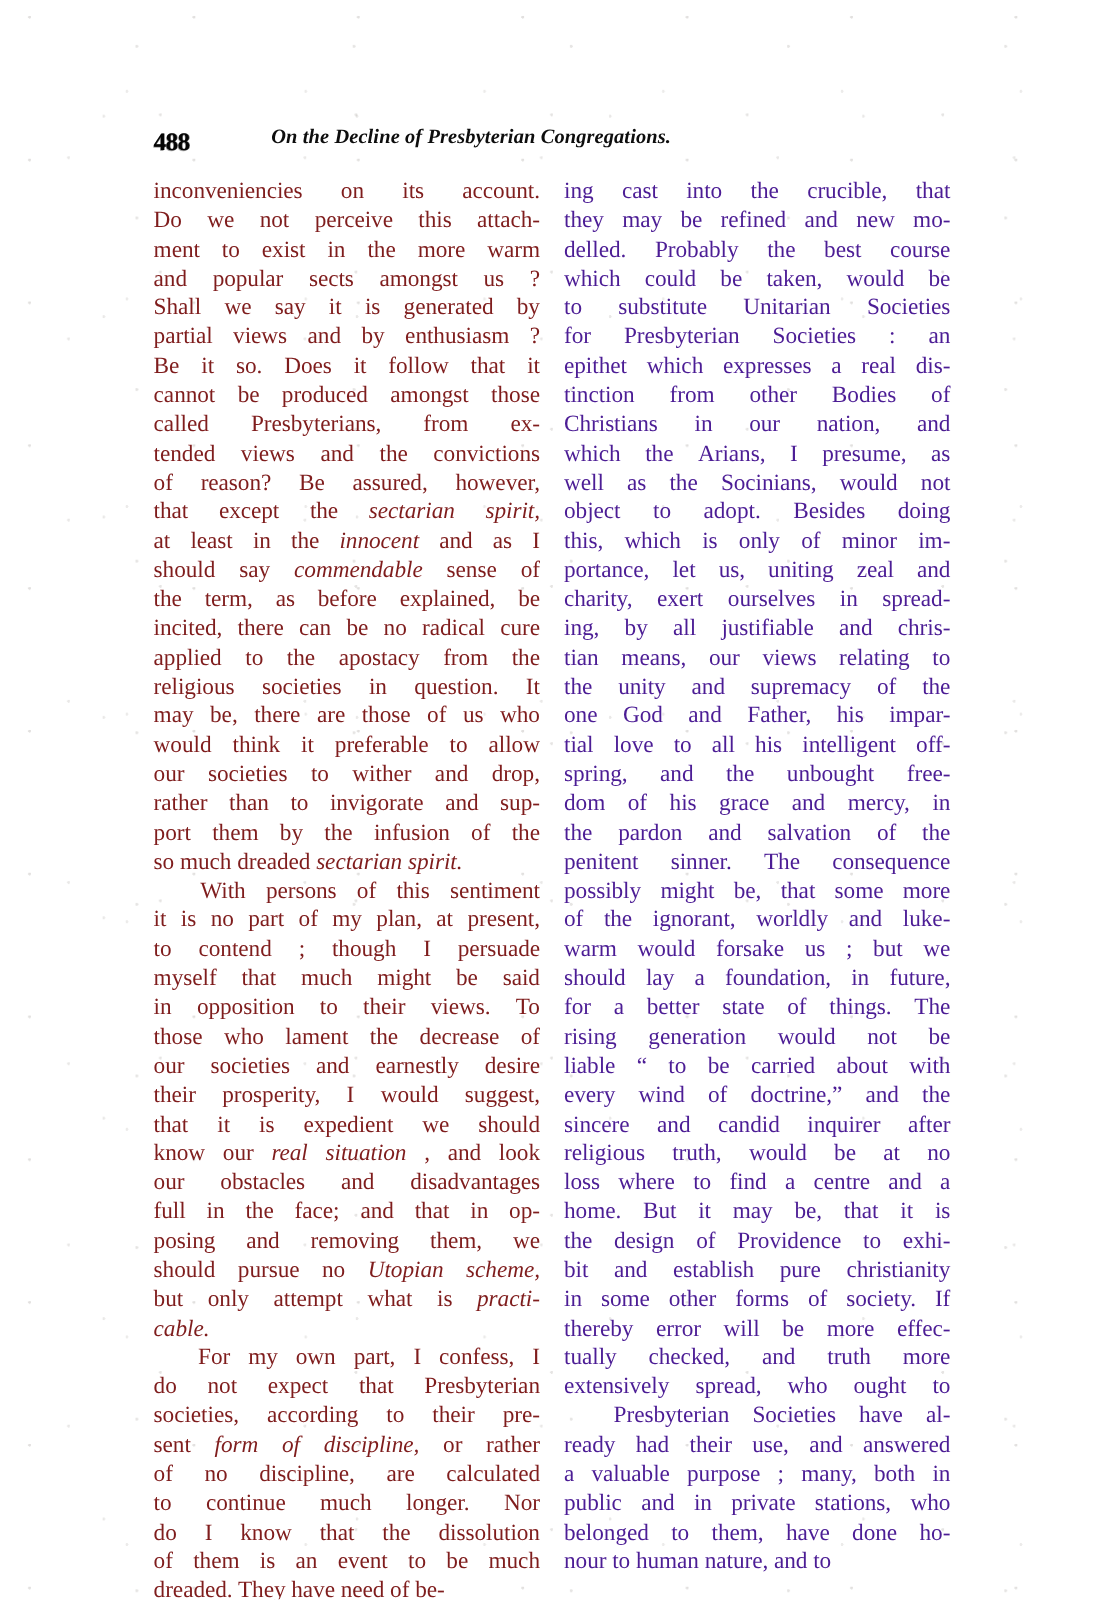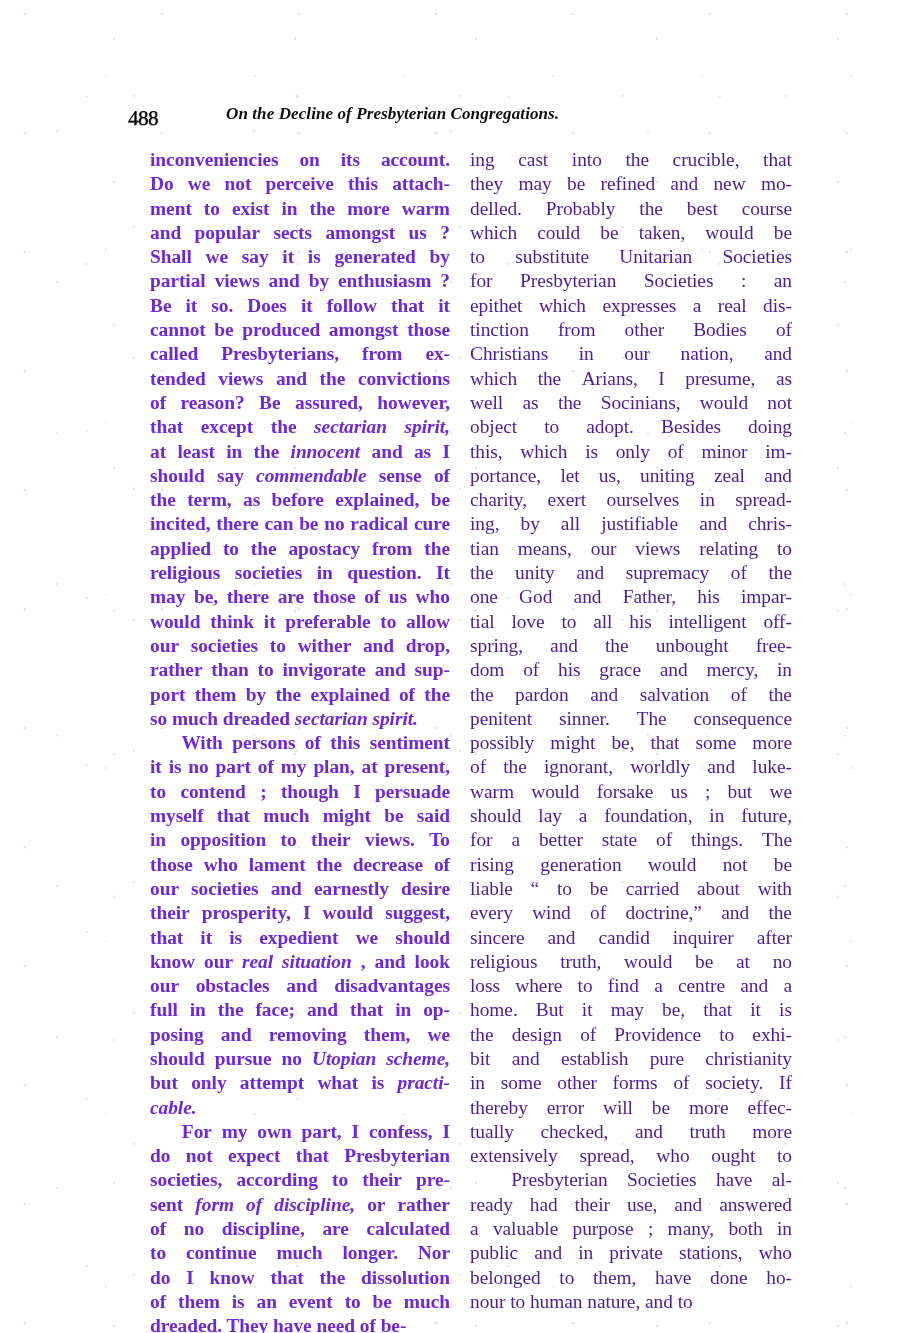--- a/index.html
+++ b/index.html
@@ -23,21 +23,21 @@
     left: 128px;
     top: 104px;
     width: 672px;
     height: 34px;
   }
   #folio {
     position: absolute;
     left: 0;
     top: 2px;
     font-size: 21px;
-    font-weight: normal;
+    font-weight: bold;
     letter-spacing: -0.5px;
     color: #050505;
     text-shadow: 0.6px 0.4px 0 rgba(0,0,0,0.55), -0.5px 0.5px 0 rgba(0,0,0,0.35);
   }
   #head-title {
     position: absolute;
     left: 98px;
     top: 0px;
     font-size: 17px;
     font-style: italic;
@@ -70,21 +70,21 @@
   
   .line.just {
     display: flex;
     justify-content: space-between;
   }
   .line.just > span { white-space: pre; }
   .line .it { font-style: italic; text-align: right; }
   .line .ind { display: inline-block; width: 22px; }
 
   
-  #col-left .line  { color: #6d28d9; font-weight: 700; margin-left: 22px; }
+  #col-left .line  { color: #7f1d1d; font-weight: 400; }
   #col-right .line { color: #4c1d95; font-weight: 500; }
 
   
   #speckle {
     position: absolute;
     inset: 0;
     pointer-events: none;
     opacity: .5;
     background-image:
       radial-gradient(circle at 18% 12%, rgba(60,50,40,.30) 0 1px, transparent 1.4px),
@@ -281,21 +281,21 @@
           <span>to</span>
           <span>invigorate</span>
           <span>and</span>
           <span>sup-</span>
         </div>
         <div class="line just">
           <span>port</span>
           <span>them</span>
           <span>by</span>
           <span>the</span>
-          <span>explained</span>
+          <span>infusion</span>
           <span>of</span>
           <span>the</span>
         </div>
         <div class="line"><span>so much dreaded </span><span class="it">sectarian spirit.</span></div>
       </div>
       <div class="para">
         <div class="line just">
           <span class="ind"></span>
           <span>With</span>
           <span>persons</span>

